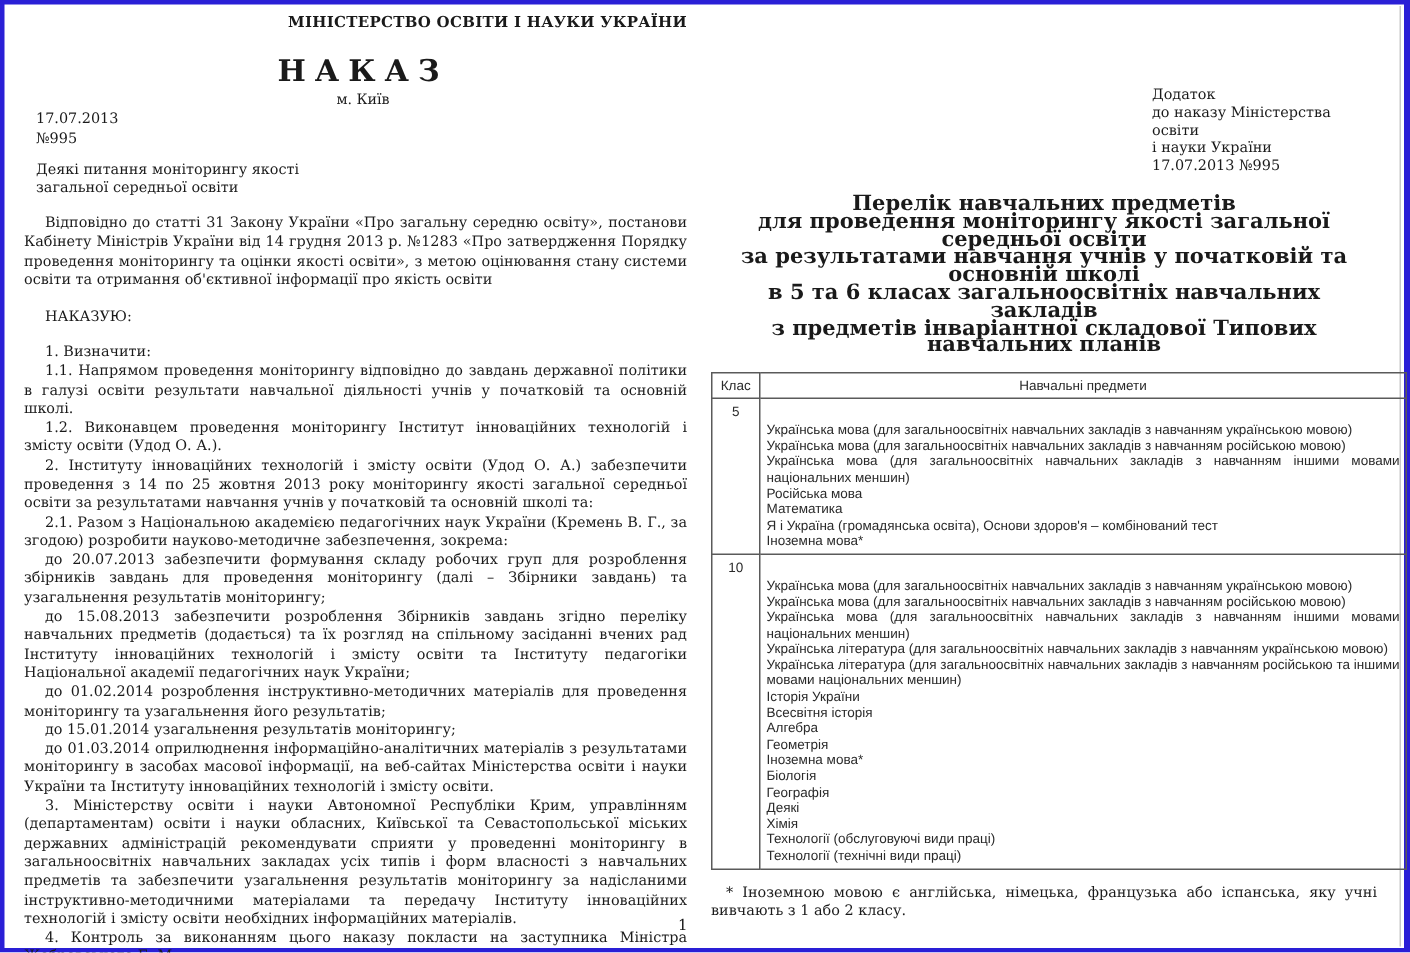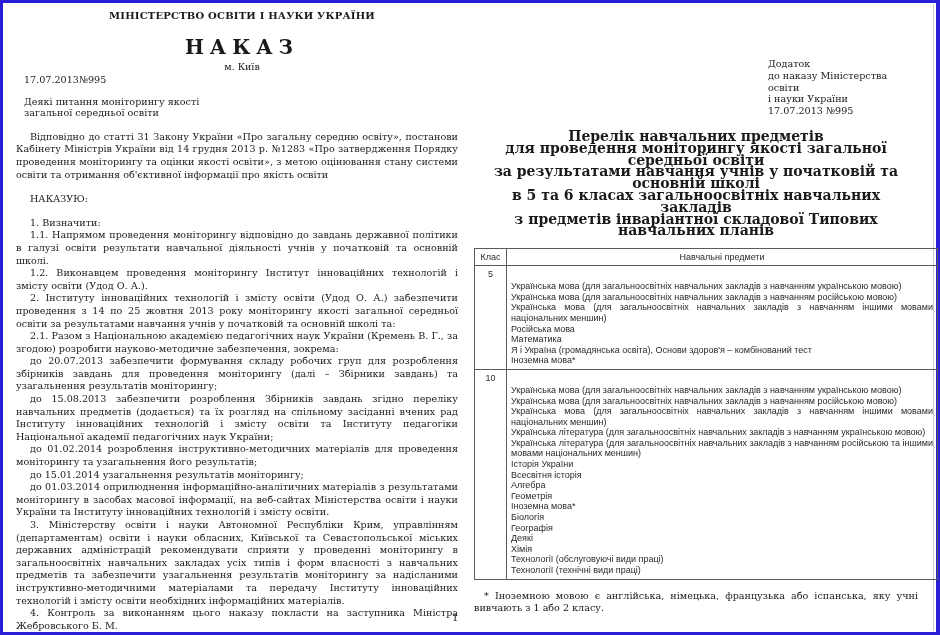--- a/index.html
+++ b/index.html
@@ -2,24 +2,24 @@
 <html><head>
 <meta charset="utf-8">
 <style>
   * { box-sizing: border-box; margin: 0; padding: 0; }
   html, body { width: 940px; height: 635px; background: #ffffff; overflow: hidden; }
   body { position: relative; font-family: "DejaVu Serif", "Liberation Serif", serif; color: #1a1a1a; }
   .frame { position: absolute; left: 0; top: 0; width: 940px; height: 635px; border: 3px solid #2a1fd6; border-right-width: 4px; }
   .inner-line { position: absolute; right: 6px; top: 4px; bottom: 4px; width: 1px; background: #c8c8c8; }
 
   .left { position: absolute; left: 16px; top: 10px; width: 442px; font-size: 9.6px; line-height: 12.6px; }
-  .ministry { text-align: center; font-weight: bold; font-size: 10px; letter-spacing: 0.2px; margin-top: 0; padding-left: 10px; }
+  .ministry { text-align: right; font-weight: bold; font-size: 10px; letter-spacing: 0.2px; margin-top: 0; padding-left: 10px; }
   .order-title { text-align: center; font-weight: bold; font-size: 20px; letter-spacing: 6px; margin-top: 14px; height: 20px; line-height: 20px; padding-left: 10px; }
   .city { text-align: center; margin-top: 4px; font-size: 9.5px; padding-left: 10px; }
-  .date-row { display: flex; justify-content: flex-start; margin-top: 1px; padding-left: 8px; padding-right: 26px; }
+  .date-row { display: flex; justify-content: flex-end; margin-top: 1px; padding-left: 8px; padding-right: 26px; flex-direction: column; }
   .subject { margin-top: 9px; padding-left: 8px; line-height: 11.5px; }
   .body-text { margin-top: 12px; text-align: justify; }
   .p { text-indent: 14px; text-align: justify; }
   .order-word { margin-top: 12px; text-indent: 14px; }
   .section { margin-top: 11px; }
   .page-num { position: absolute; left: 452px; top: 612px; font-size: 10px; }
 
   .right { position: absolute; left: 474px; top: 58px; width: 444px; font-size: 9.6px; line-height: 12px; }
   .annex { margin-left: 294px; line-height: 11.8px; }
   .list-title { text-align: center; font-weight: bold; margin-top: 14px; line-height: 11.8px; font-size: 14px; }

